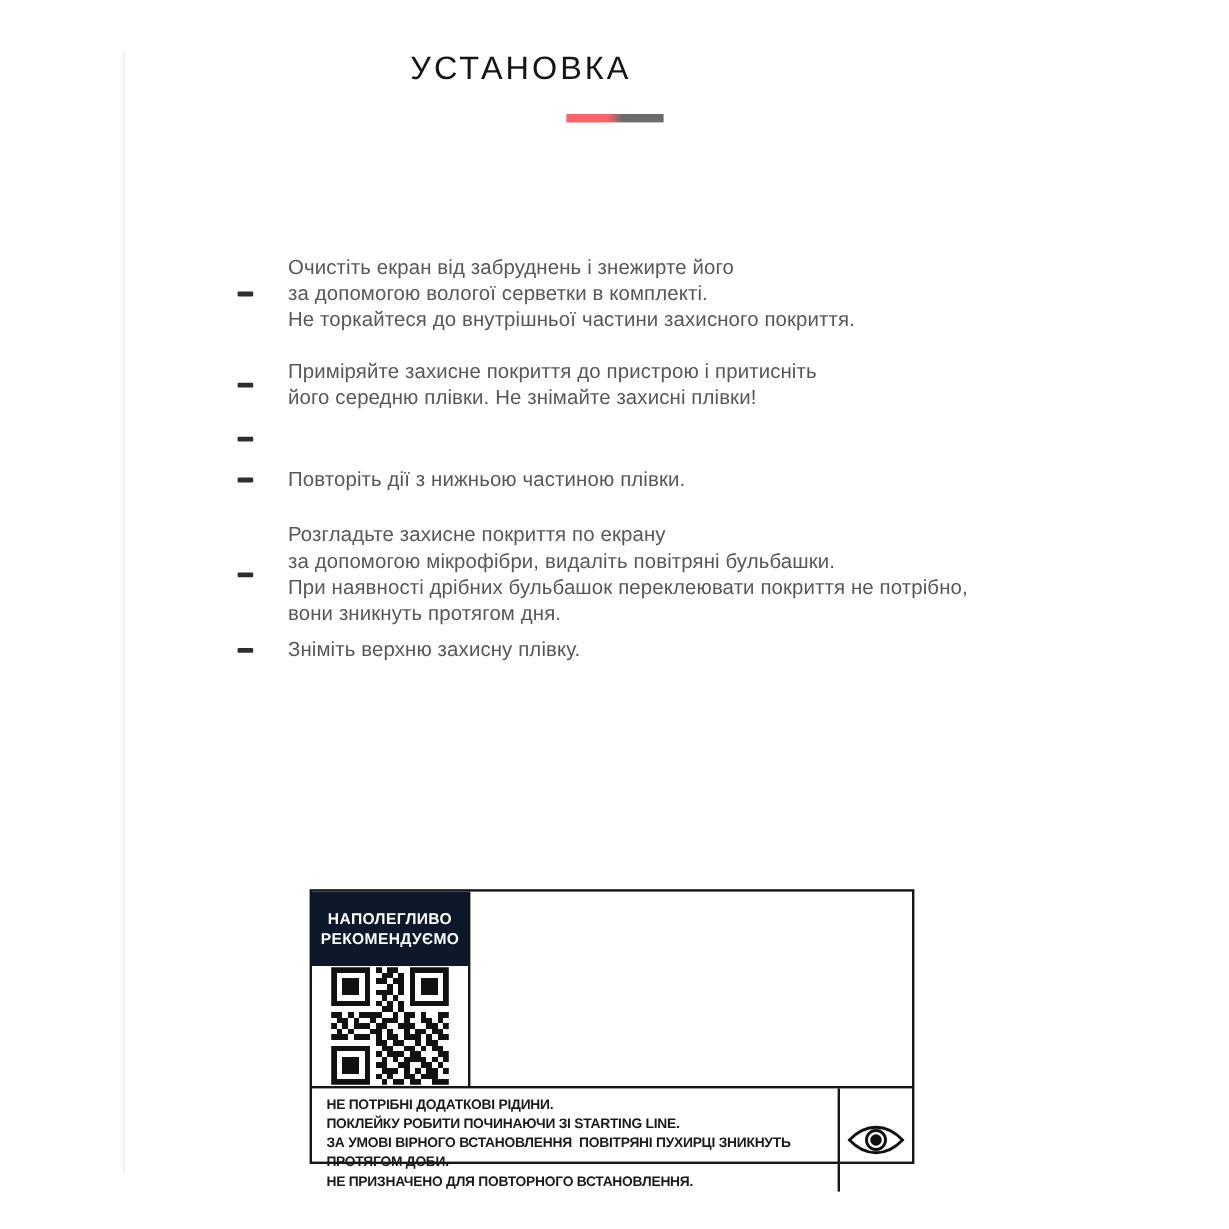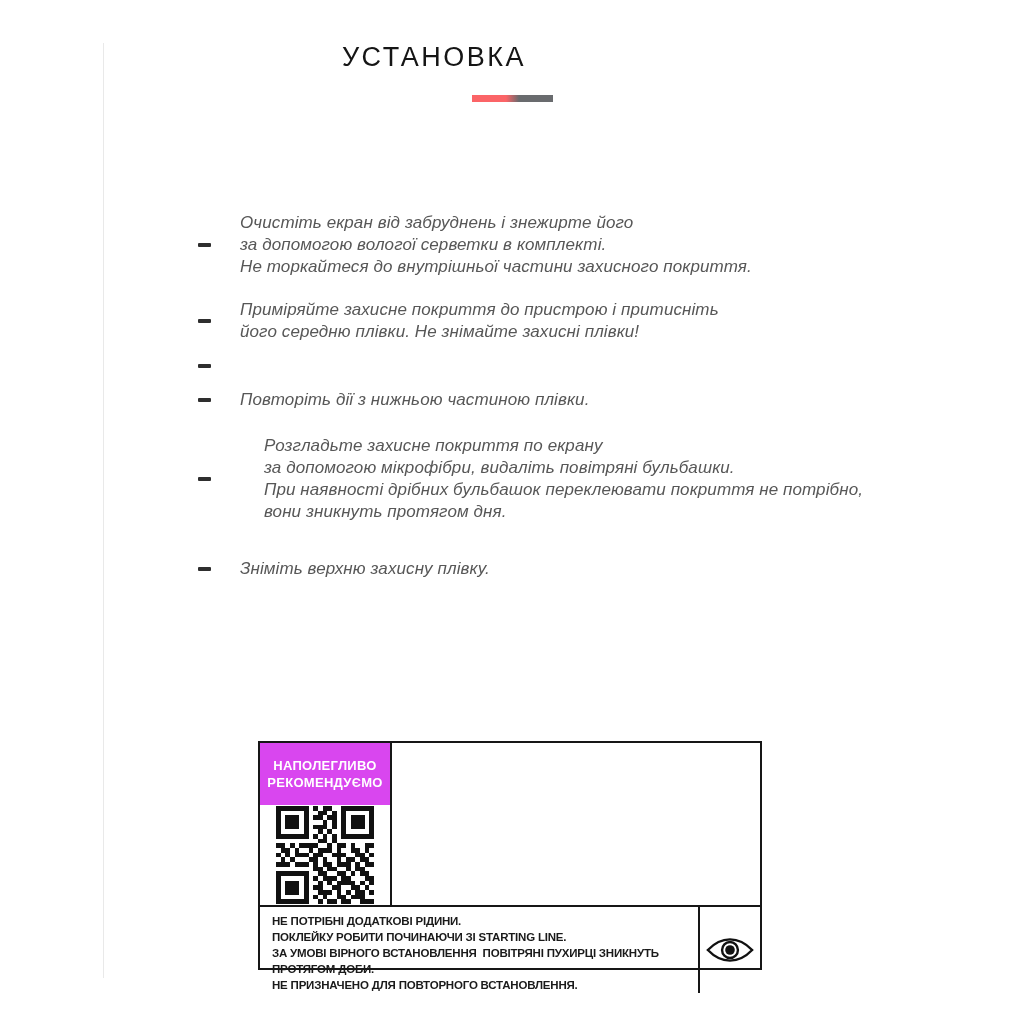--- a/index.html
+++ b/index.html
@@ -16,40 +16,40 @@
     font-size:27px;font-weight:500;letter-spacing:2.5px;color:#151515;
   }
   .divider-bar{
     position:absolute;left:472px;top:95px;width:81px;height:7px;
   }
   .steps{
     position:absolute;left:198px;top:212px;width:760px;
   }
   .step{display:flex;align-items:center;margin-bottom:21px;}
   .step:nth-child(4){margin-bottom:24px;align-items:center;}
-  .step:nth-child(5){margin-bottom:35px;gap:24px;}
+  .step:nth-child(5){margin-bottom:8px;}
   .step-dash{
     flex:0 0 auto;width:13px;height:4px;background:#2e2e2e;border-radius:1px;
   }
   .step-text{
     margin-left:29px;font-size:17px;line-height:22px;color:#575757;
-    white-space:pre-line;letter-spacing:0.1px;font-style:italic;
+    white-space:pre-line;letter-spacing:0.1px;
   }
   .rec-box{
     position:absolute;left:258px;top:741px;width:504px;height:229px;
     border:2px solid #161616;box-sizing:border-box;
     display:flex;flex-direction:column;background:#fff;color:#1a1a1a;
   }
   .box-main{flex:0 0 162px;display:flex;border-bottom:2px solid #161616;}
   .qr-cell{
     flex:0 0 130px;border-right:2px solid #161616;
     display:flex;flex-direction:column;
   }
   .badge{
-    height:62px;background:#d946ef;color:#ffffff;
+    height:62px;background:#0f172a;color:#ffffff;
     display:flex;align-items:center;justify-content:center;text-align:center;
     font-size:13px;font-weight:bold;line-height:17px;letter-spacing:0.3px;
     white-space:pre-line;
   }
   .qr-wrap{flex:1;display:flex;align-items:center;justify-content:center;}
   .qr-wrap svg{width:98px;height:98px;display:block;}
   .advice-cell{flex:1;padding:15px 10px 0 18px;}
   .advice-cell p{
     margin:0 0 26px 0;font-size:18px;font-weight:bold;line-height:27px;
     white-space:pre-line;letter-spacing:0.1px;

